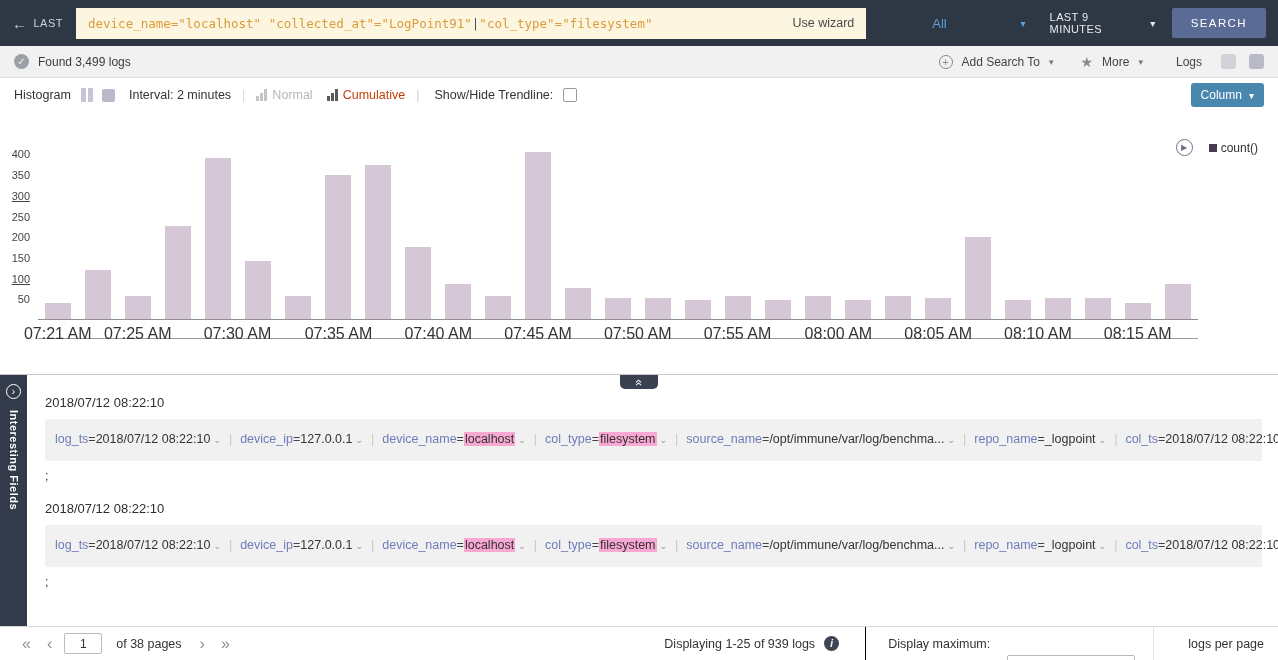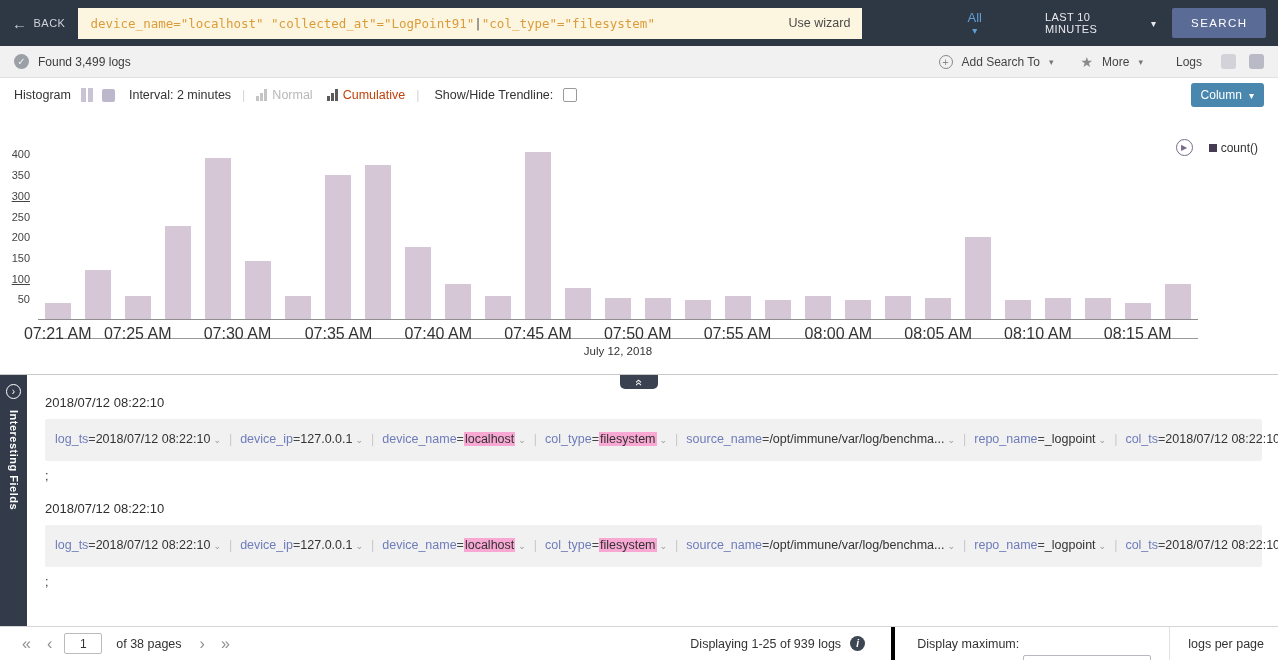--- a/index.html
+++ b/index.html
@@ -8,21 +8,21 @@
   .app { width:1278px; height:660px; display:flex; flex-direction:column; }
 
   
   .topbar { height:46px; background:#2e3744; display:flex; align-items:center; padding:0 12px; flex:none; }
   .back { color:#ced2d9; font-size:11px; display:flex; align-items:center; gap:6px; letter-spacing:.5px; cursor:pointer; }
   .back-arrow { font-size:15px; line-height:1; }
   .searchbox { margin-left:13px; width:812px; height:31px; background:#fcf6e0; display:flex; align-items:center; padding:0 12px; }
   .q-text { color:#dc9b3a; font-family:"DejaVu Sans Mono", monospace; font-size:12.5px; white-space:pre; }
   .q-pipe { color:#4c4c4c; font-family:"DejaVu Sans Mono", monospace; font-size:12.5px; }
   .use-wizard { margin-left:auto; color:#4a4a4a; font-size:12.5px; cursor:pointer; }
-  .scope { margin-left:66px; width:96px; color:#5f9fd6; font-size:13px; display:flex; align-items:center; justify-content:space-between; cursor:pointer;flex-direction:column; }
+  .scope { margin-left:66px; width:96px; color:#5f9fd6; font-size:13px; display:flex; align-items:center; justify-content:space-between; cursor:pointer; }
   .caret { font-size:10px; }
   .timerange { margin-left:24px; color:#e9eaee; font-size:11px; letter-spacing:.4px; display:flex; align-items:center; gap:9px; cursor:pointer; }
   .search-btn { margin-left:16px; background:#5a6b96; color:#fff; border:none; height:30px; width:97px; font-size:11.5px; letter-spacing:1.4px; border-radius:2px; cursor:pointer; font-family:"Liberation Sans",sans-serif; }
 
   
   .status-bar { height:32px; background:#f1f1f1; border-bottom:1px solid #e2e2e2; display:flex; align-items:center; padding:0 14px; font-size:12px; color:#3c3c3c; flex:none; }
   .check-icon { width:15px; height:15px; border-radius:50%; background:#9aa0a6; color:#f1f1f1; display:inline-flex; align-items:center; justify-content:center; font-size:10px; margin-right:9px; }
   .sb-right { margin-left:auto; display:flex; align-items:center; gap:9px; color:#444; }
   .plus-circle { width:14px; height:14px; border:1px solid #8a8a8a; border-radius:50%; display:inline-flex; align-items:center; justify-content:center; font-size:11px; color:#8a8a8a; }
   .caret-sm { font-size:9px; color:#777; }
@@ -87,45 +87,45 @@
   .fsep { color:#c8c8c8; margin:0 8px; }
   .log-raw { margin-top:8px; font-size:12.5px; color:#333; }
 
   
   .pagination { height:34px; border-top:1px solid #d5d5d5; background:#fff; display:flex; align-items:center; padding:0 14px; font-size:12.5px; color:#444; flex:none; }
   .pg-arrow { color:#909090; font-size:16px; margin:0 8px; cursor:pointer; }
   .pg-input { width:38px; height:21px; border:1px solid #bbb; border-radius:2px; text-align:center; font-size:12px; margin:0 4px; font-family:"Liberation Sans",sans-serif; color:#333; }
   .pg-pages { margin:0 10px; color:#333; }
   .pg-display-group { margin-left:auto; display:flex; align-items:center; gap:9px; color:#333; }
   .info-icon { width:15px; height:15px; background:#3d4653; color:#fff; border-radius:50%; font-size:10px; font-style:italic; font-weight:bold; display:flex; align-items:center; justify-content:center; cursor:pointer; }
-  .pg-max-group { display:flex; align-items:center; gap:4px; margin-left:26px; padding-left:22px; border-left:4px solid #000000; height:100%; color:#333; }
+  .pg-max-group { display:flex; align-items:center; gap:17px; margin-left:26px; padding-left:22px; border-left:1px solid #000000; height:100%; color:#333; }
   .pg-select { width:128px; height:23px; border:1px solid #b8b8c0; border-radius:2px; display:flex; align-items:center; padding:0 0; background:#fff; cursor:pointer; color:#333;margin-top:46px; }
   .pg-select-caret { margin-left:auto; color:#555; font-size:9px; }
-  .pg-perpage { margin-left:18px; padding-left:18px; border-left:1px solid #e2e2e2; height:100%; display:flex; align-items:center; color:#333; }
+  .pg-perpage { margin-left:18px; padding-left:34px; border-left:1px solid #e2e2e2; height:100%; display:flex; align-items:center; color:#333; }
 </style>
 </head>
 <body>
 
 <div class="app">
 
   <header class="topbar">
     <div class="back">
       <span class="back-arrow">←</span>
-      <span>BACK</span>
+      <span>LAST</span>
     </div>
     <div class="searchbox">
       <span id="query-segments"><span class="q-text">device_name="localhost" "collected_at"="LogPoint91"</span><span class="q-pipe">|</span><span class="q-text">"col_type"="filesystem"</span></span>
       <span class="use-wizard">Use wizard</span>
     </div>
     <div class="scope">
       <span>All</span>
       <span class="caret">▾</span>
     </div>
     <div class="timerange">
-      <span>LAST 10 MINUTES</span>
+      <span>LAST 9 MINUTES</span>
       <span class="caret">▾</span>
     </div>
     <button class="search-btn">SEARCH</button>
   </header>
 
   <div class="status-bar">
     <span class="check-icon">✓</span>
     <span>Found 3,499 logs</span>
     <div class="sb-right">
       <span class="plus-circle">+</span>
@@ -278,21 +278,20 @@
         <div class="x-tick" style="left: 25.9%;">07:35 AM</div>
         <div class="x-tick" style="left: 34.5%;">07:40 AM</div>
         <div class="x-tick" style="left: 43.1%;">07:45 AM</div>
         <div class="x-tick" style="left: 51.7%;">07:50 AM</div>
         <div class="x-tick" style="left: 60.3%;">07:55 AM</div>
         <div class="x-tick" style="left: 69%;">08:00 AM</div>
         <div class="x-tick" style="left: 77.6%;">08:05 AM</div>
         <div class="x-tick" style="left: 86.2%;">08:10 AM</div>
         <div class="x-tick" style="left: 94.8%;">08:15 AM</div>
       </div>
-    <div class="x-date">July 12, 2018</div>
     <div class="legend">
       <span class="play-icon">▶</span>
       <span class="legend-swatch"></span>
       <span class="legend-label">count()</span>
     </div>
   </div>
 
   <div class="divider">
     <div class="collapse-tab">
       <span class="collapse-chevrons">«</span>

